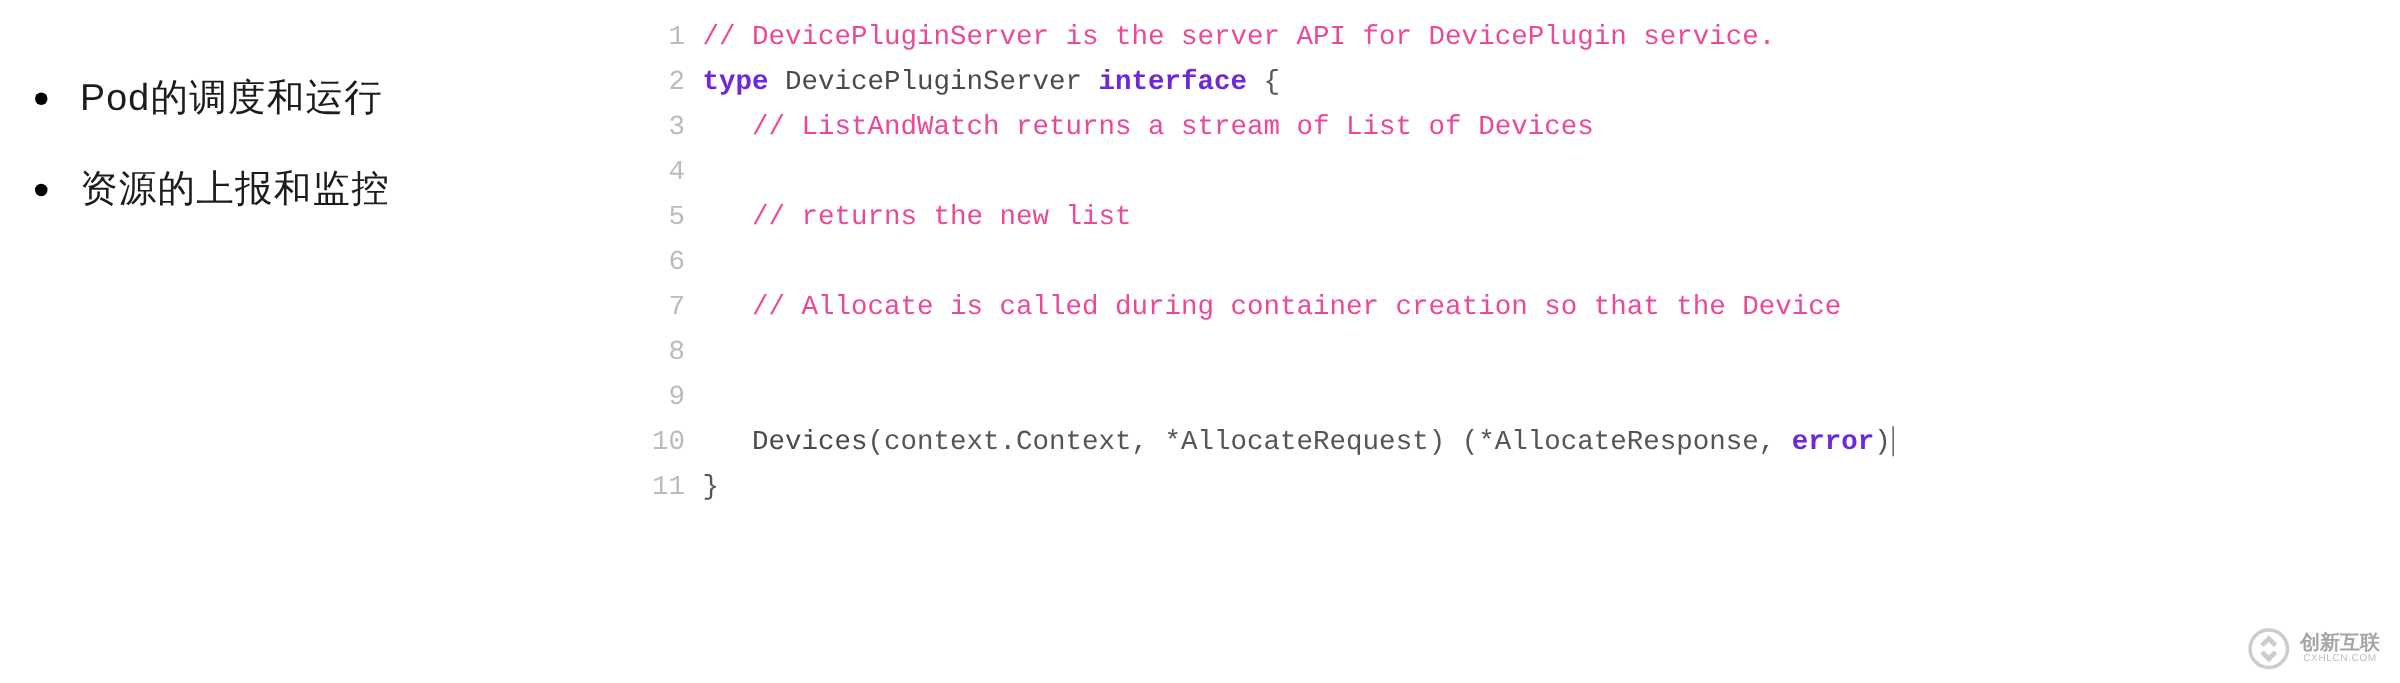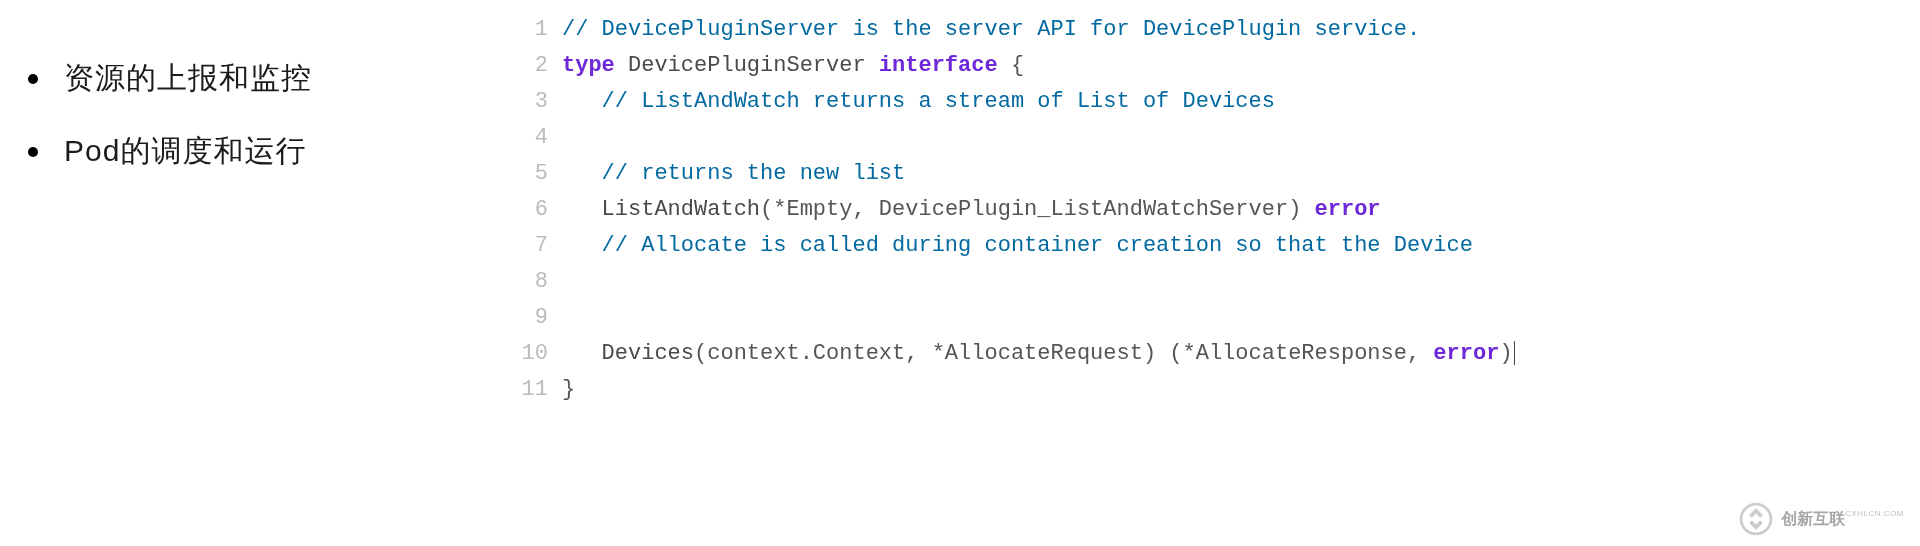--- a/index.html
+++ b/index.html
@@ -46,21 +46,21 @@
     }
     .code-line { display: flex; white-space: pre; }
     .line-no {
       width: 38px;
       text-align: right;
       color: #bbb;
       margin-right: 14px;
       font-weight: 400;
       user-select: none;
     }
-    .tok-comment { color: #0369a1; }
+    .tok-comment { color: #ec4899; }
     .tok-keyword { color: #6d28d9; font-weight: bold; }
     .tok-ident   { color: #4a4a4a; }
     .tok-plain   { color: #555; }
     .cursor {
       display: inline-block;
       width: 1px;
       height: 24px;
       background: #444;
       vertical-align: middle;
       margin-left: 1px;
@@ -73,50 +73,50 @@
       align-items: center;
       opacity: 0.75;
     }
     .watermark-icon {
       width: 34px;
       height: 34px;
       margin-right: 8px;
     }
     .watermark-text {
       display: flex;
-      flex-direction: row;
+      flex-direction: column;
       line-height: 1.1;
       text-align: center;
     }
     .brand-cn { font-size: 16px; color: #888; font-weight: 600; }
     .brand-en { font-size: 8px; color: #aaa; letter-spacing: 0.5px; }
   </style>
 </head>
 <body>
 
 <div class="left-pane">
   <ul class="bullet-list">
     <li class="bullet-item">
       <span class="bullet-dot"></span>
-      <span class="bullet-text">资源的上报和监控</span>
+      <span class="bullet-text">Pod的调度和运行</span>
     </li>
     <li class="bullet-item">
       <span class="bullet-dot"></span>
-      <span class="bullet-text">Pod的调度和运行</span>
+      <span class="bullet-text">资源的上报和监控</span>
     </li>
   </ul>
 </div>
 
 <div class="right-pane" id="code-pane">
     <div class="code-line"><span class="line-no">1</span><span><span class="tok-comment">// DevicePluginServer is the server API for DevicePlugin service.</span></span></div>
     <div class="code-line"><span class="line-no">2</span><span><span class="tok-keyword">type </span><span class="tok-ident">DevicePluginServer </span><span class="tok-keyword">interface</span><span class="tok-plain"> {</span></span></div>
     <div class="code-line"><span class="line-no">3</span><span><span class="tok-plain">   </span><span class="tok-comment">// ListAndWatch returns a stream of List of Devices</span></span></div>
     <div class="code-line"><span class="line-no">4</span></div>
     <div class="code-line"><span class="line-no">5</span><span><span class="tok-plain">   </span><span class="tok-comment">// returns the new list</span></span></div>
-    <div class="code-line"><span class="line-no">6</span><span><span class="tok-plain">   </span><span class="tok-ident">ListAndWatch</span><span class="tok-plain">(*Empty, DevicePlugin_ListAndWatchServer) </span><span class="tok-keyword">error</span></span></div>
+    <div class="code-line"><span class="line-no">6</span></div>
     <div class="code-line"><span class="line-no">7</span><span><span class="tok-plain">   </span><span class="tok-comment">// Allocate is called during container creation so that the Device</span></span></div>
     <div class="code-line"><span class="line-no">8</span></div>
     <div class="code-line"><span class="line-no">9</span></div>
     <div class="code-line"><span class="line-no">10</span><span><span class="tok-plain">   </span><span class="tok-ident">Devices</span><span class="tok-plain">(context.Context, *AllocateRequest) (*AllocateResponse, </span><span class="tok-keyword">error</span><span class="tok-plain">)</span><span class="cursor"></span></span></div>
     <div class="code-line"><span class="line-no">11</span><span><span class="tok-plain">}</span></span></div>
   </div>
 
 <div class="watermark">
   <svg class="watermark-icon" viewBox="0 0 100 100">
     <circle cx="50" cy="50" r="44" fill="none" stroke="#bbb" stroke-width="8"></circle>

